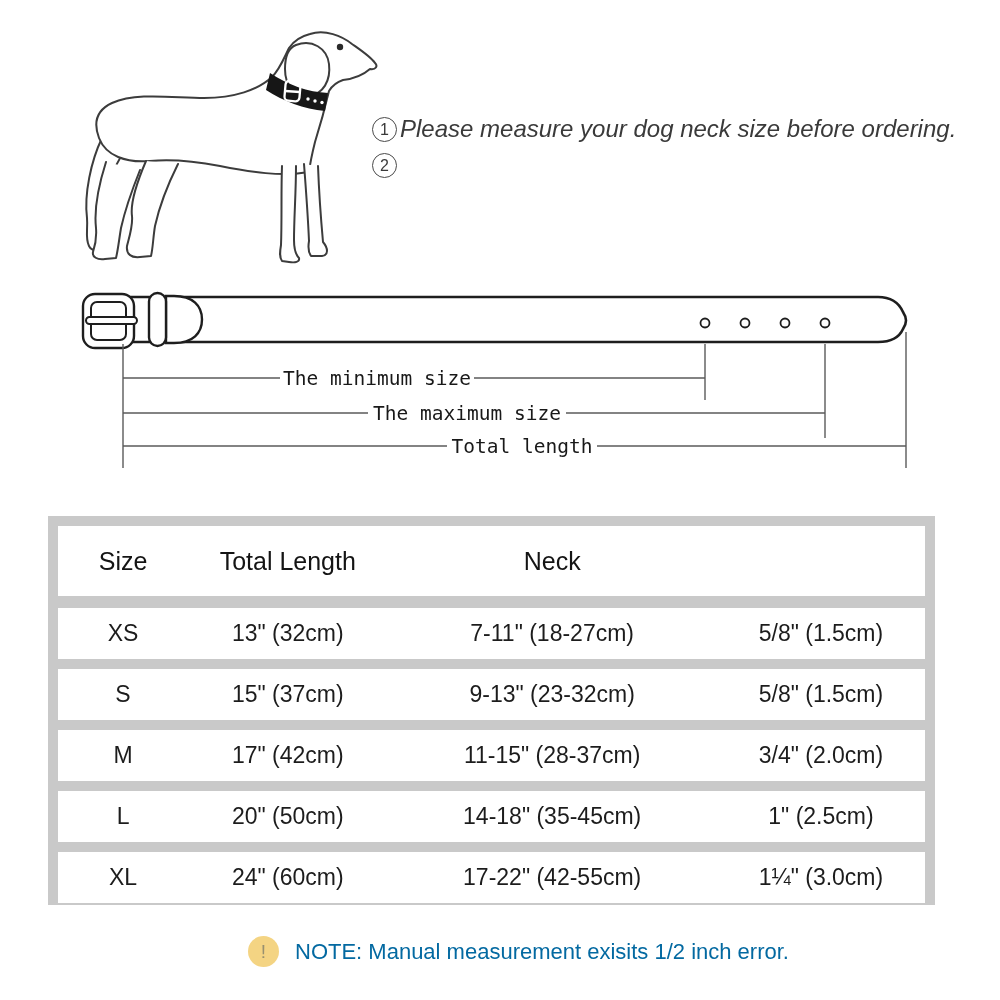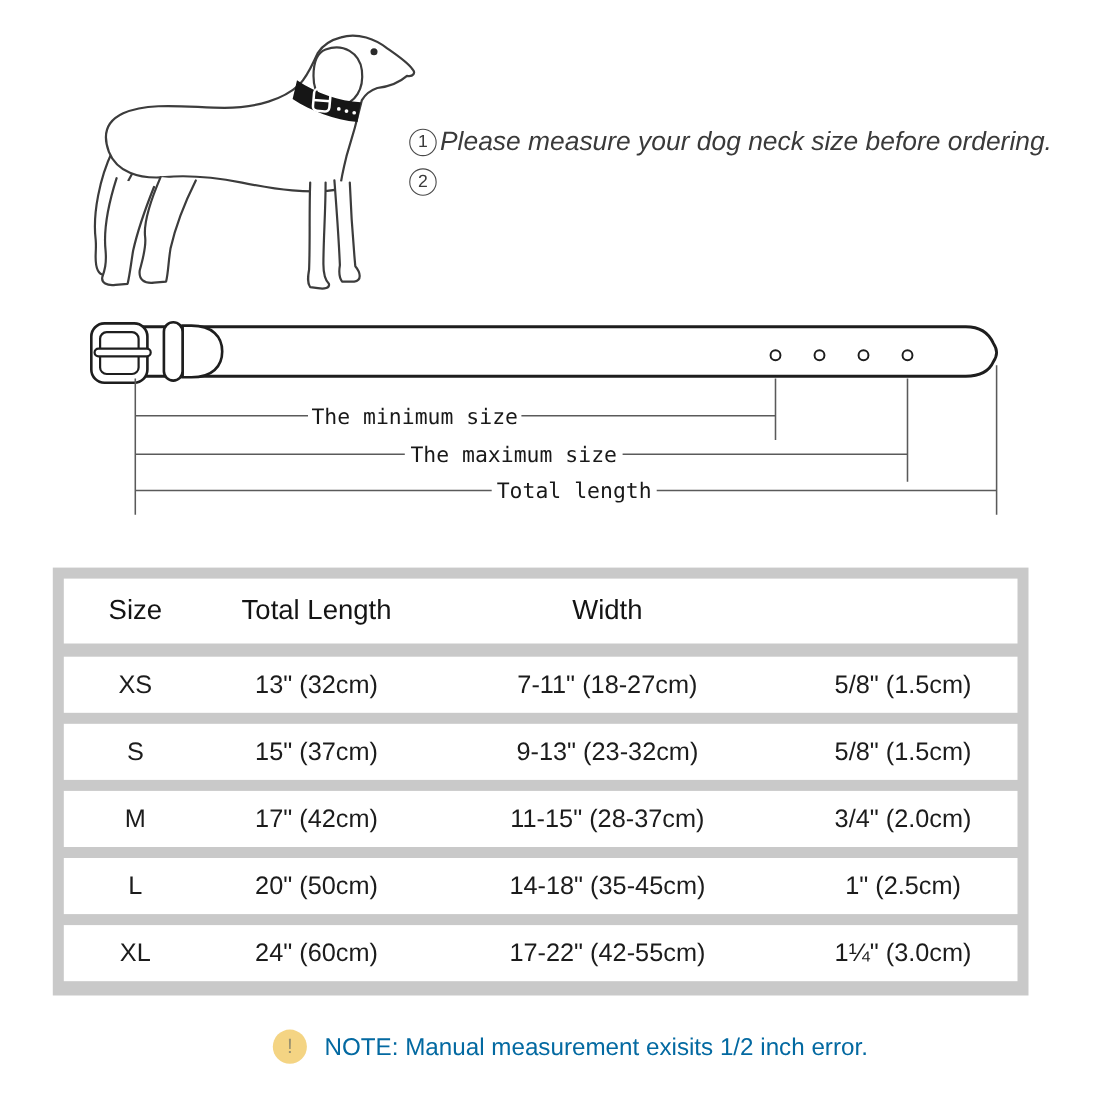--- a/index.html
+++ b/index.html
@@ -14,21 +14,21 @@
     font-size:24px;line-height:30px;color:#3a3a3a;}
   .circ-num{flex:0 0 auto;display:inline-flex;align-items:center;justify-content:center;
     width:25px;height:25px;border:1.6px solid #4a4a4a;border-radius:50%;
     font-size:16px;color:#3a3a3a;margin-right:3px;margin-top:3px;box-sizing:border-box;}
   .instr-text{display:inline-block;font-style:italic;}
   
   .size-table{position:absolute;left:48px;top:516px;width:887px;height:389px;
     background:#c9c9c9;padding:10px;box-sizing:border-box;}
   .t-row{display:grid;grid-template-columns:15% 23% 38% 24%;align-items:center;
     background:#ffffff;text-align:center;}
-  .t-row.header{height:59px;margin-bottom:12px;font-size:25px;color:#141414;}
+  .t-row.header{height:70px;margin-bottom:12px;font-size:25px;color:#141414;}
   .t-row.data{height:51px;margin-bottom:10px;font-size:23px;color:#1c1c1c;}
   .t-row.data:last-child{margin-bottom:0;text-align:center;}
   
   .note-bar{position:absolute;left:248px;top:936px;display:flex;align-items:center;}
   .note-icon{flex:0 0 auto;display:inline-flex;align-items:center;justify-content:center;
     width:31px;height:31px;border-radius:50%;background:#f4d483;
     color:#98906f;font-size:19px;margin-right:16px;}
   .note-text{font-size:22px;color:#0369a1;}
 </style>
 </head>
@@ -107,21 +107,21 @@
       <text x="327" y="102">The minimum size</text>
       <text x="417" y="137">The maximum size</text>
       <text x="472" y="170">Total length</text>
     </g>
   </svg>
 
   <div class="size-table">
     <div class="t-row header">
       <div>Size</div>
       <div>Total Length</div>
-      <div>Width</div>
+      <div>Neck</div>
     </div>
     <div class="t-row data">
       <div>XS</div>
       <div>13" (32cm)</div>
       <div>7-11" (18-27cm)</div>
       <div>5/8" (1.5cm)</div>
     </div>
     <div class="t-row data">
       <div>S</div>
       <div>15" (37cm)</div>

